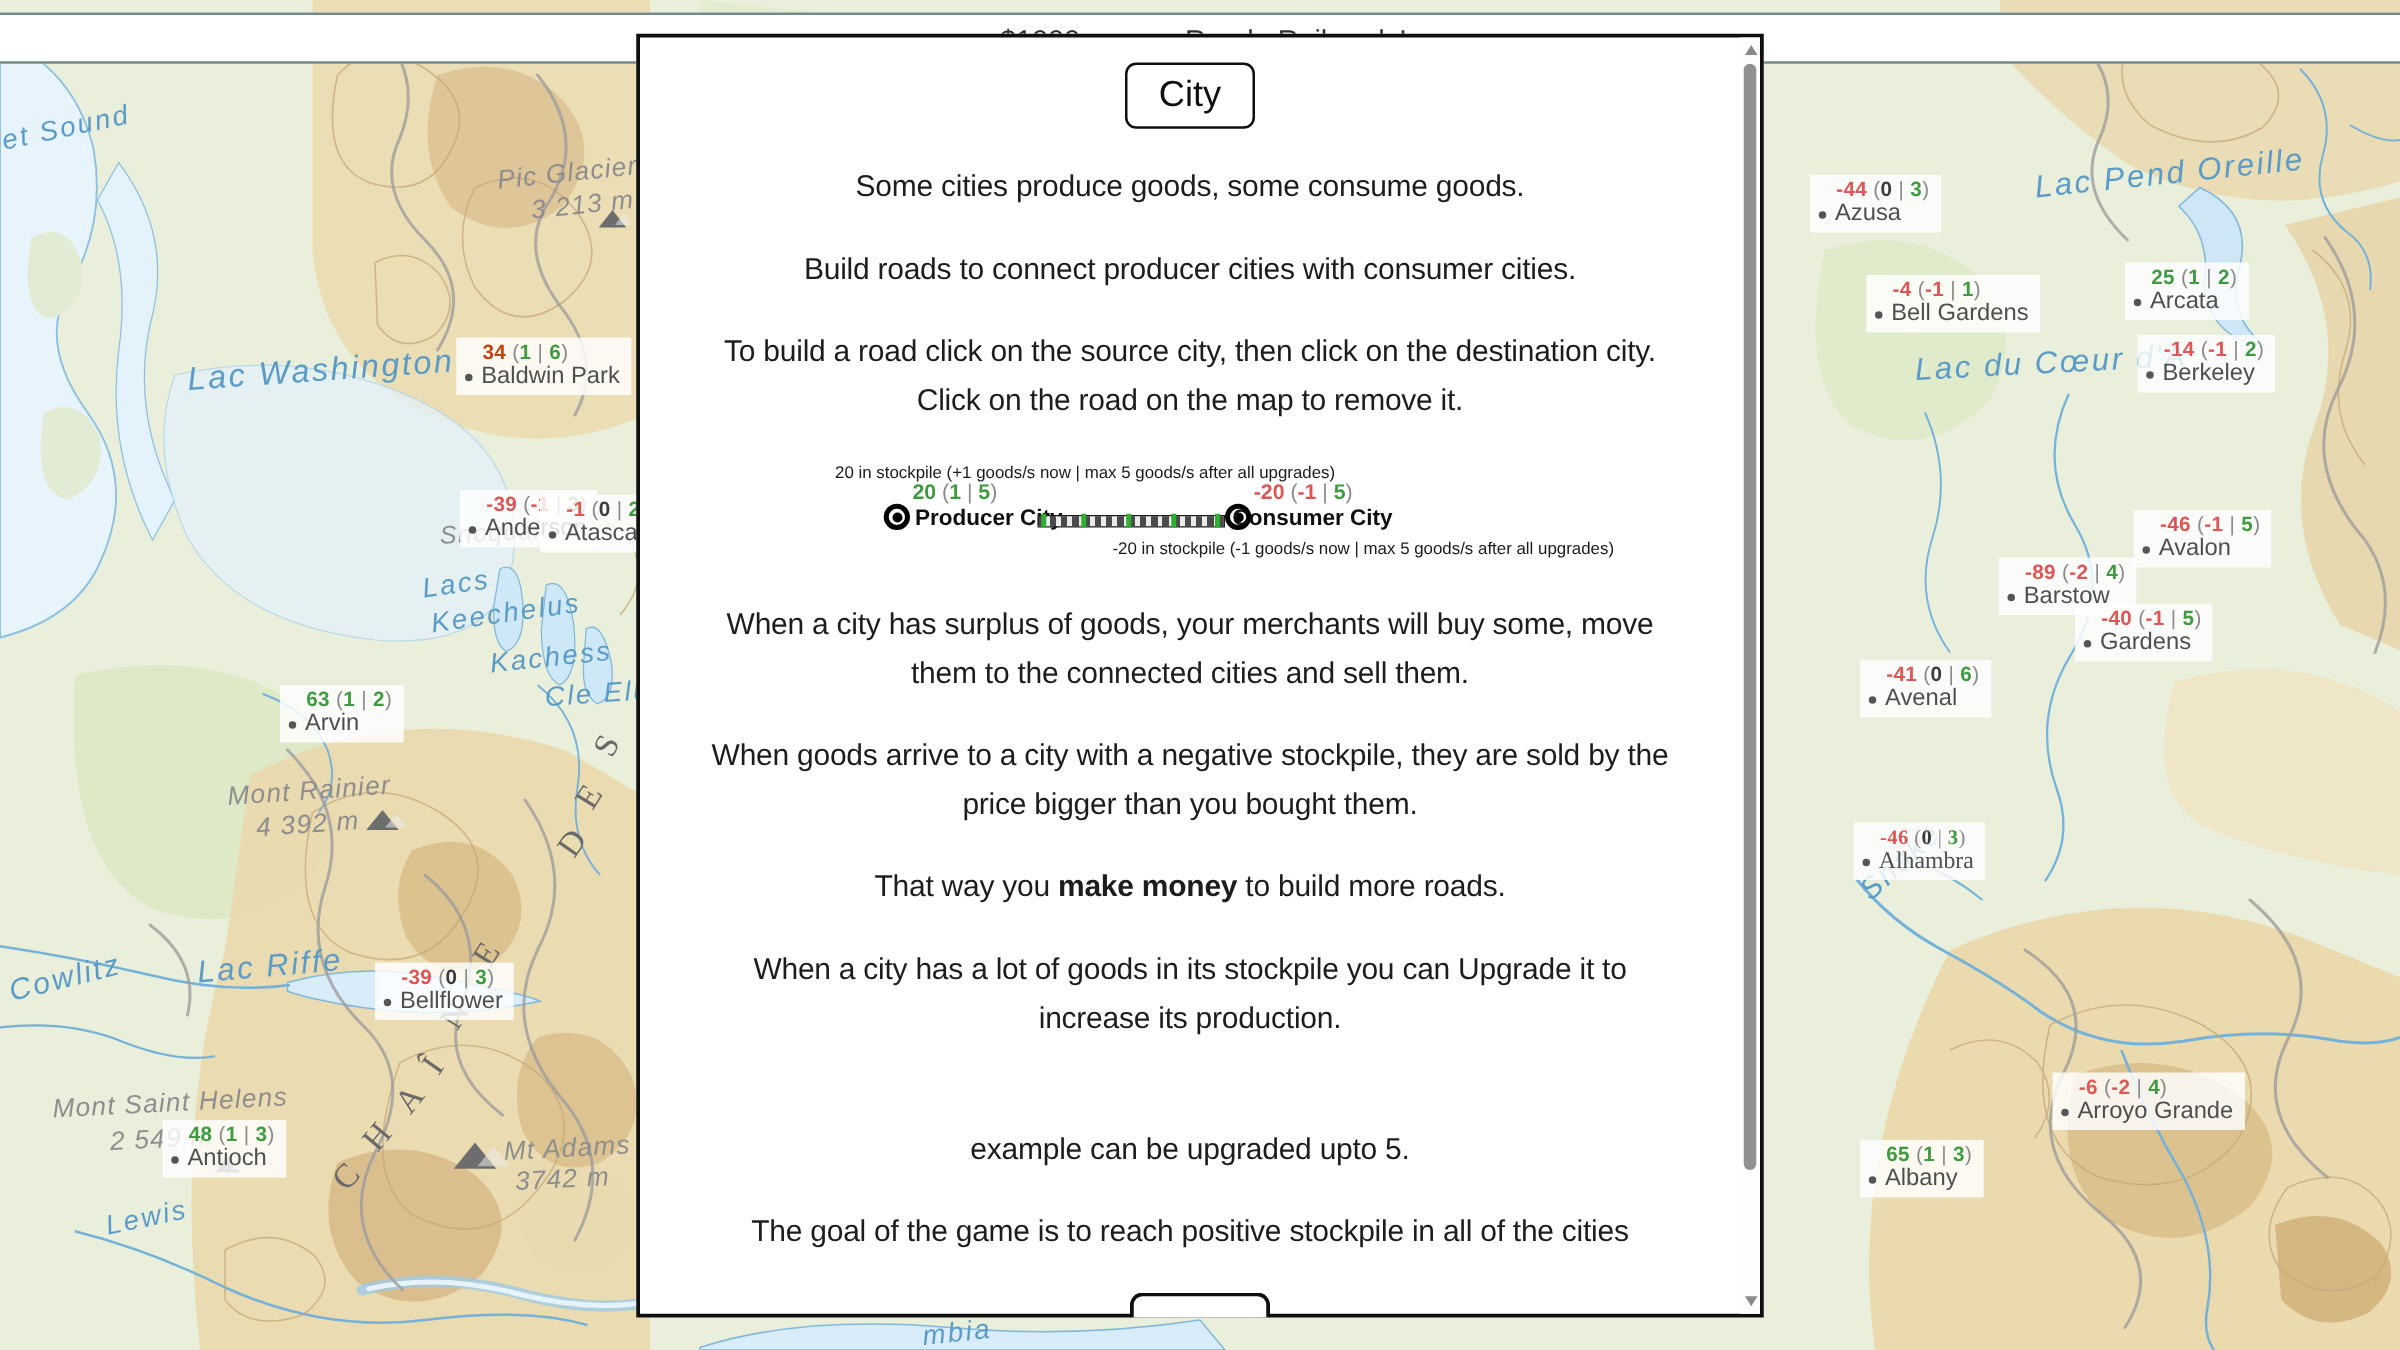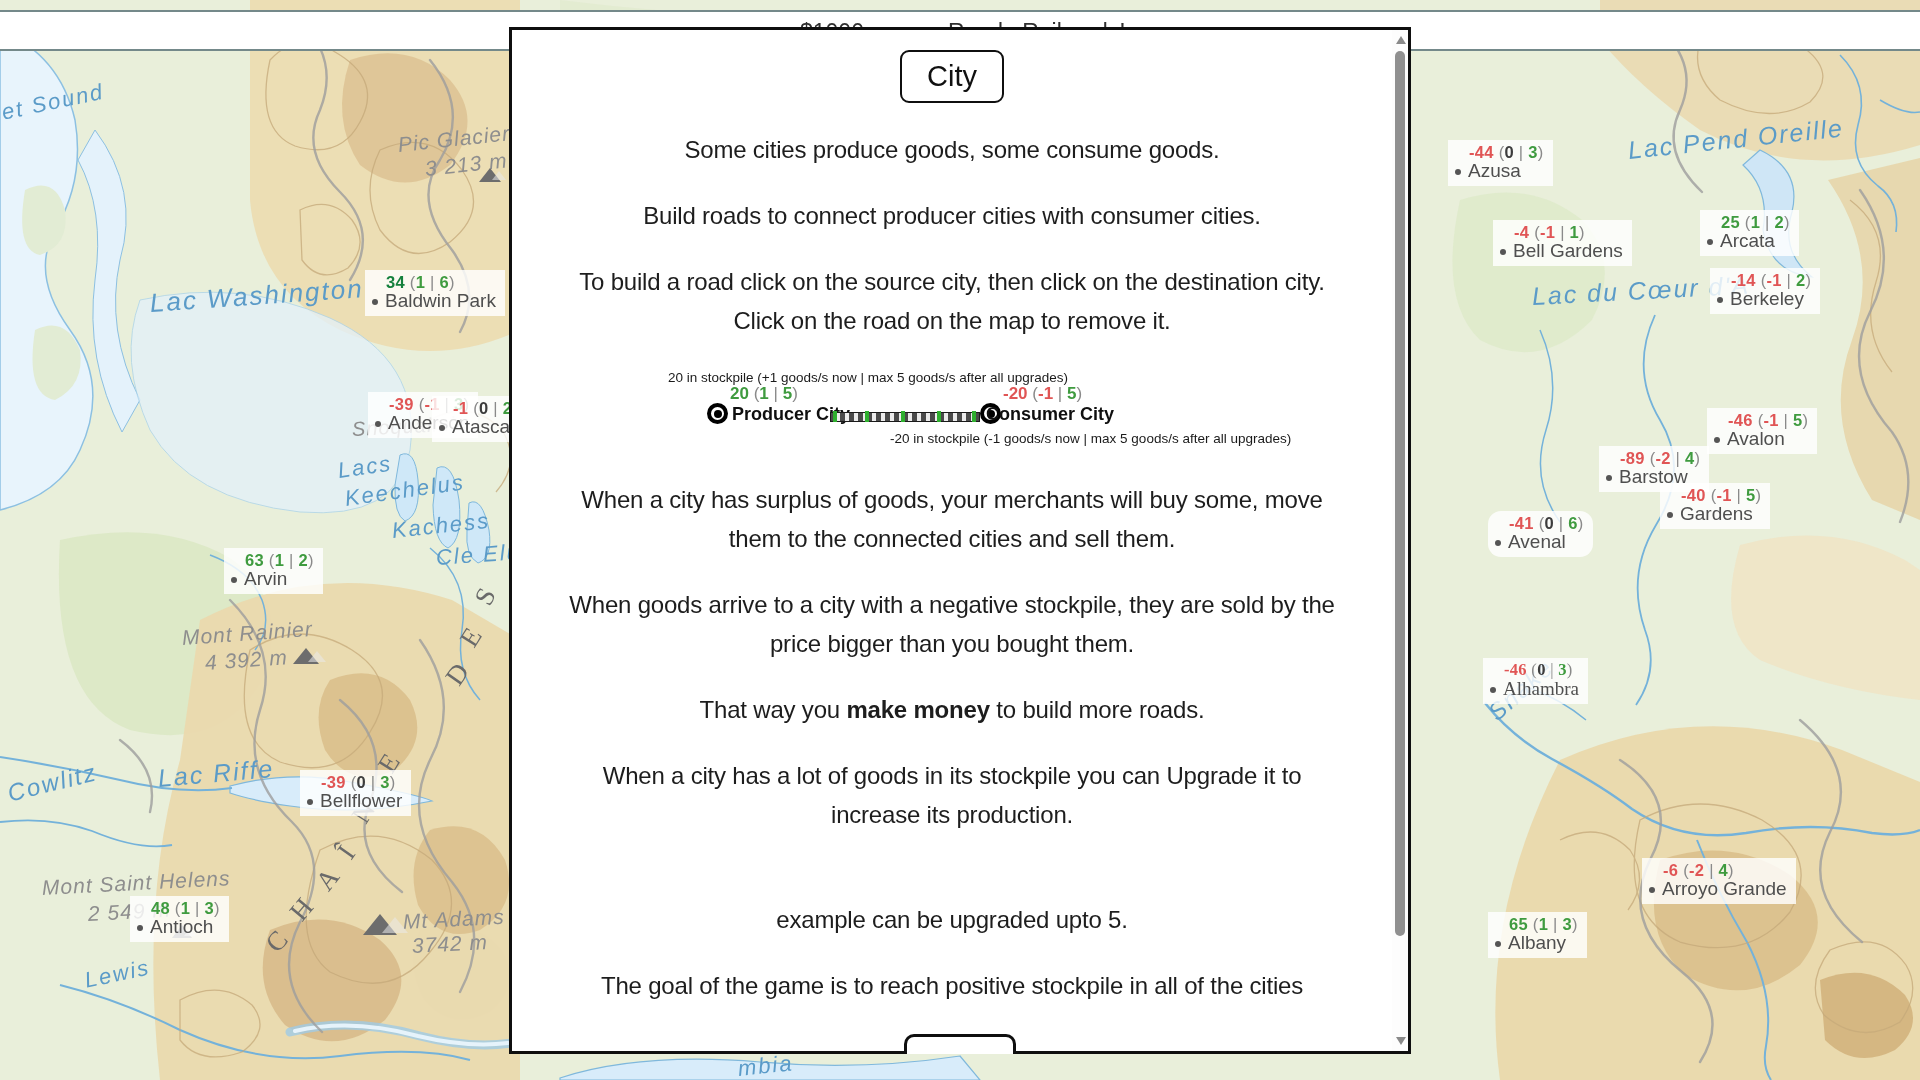--- a/index.html
+++ b/index.html
@@ -189,21 +189,21 @@
     <span class="peak" style="left: 172px; top: 925px; border-left: 10px solid transparent; border-right: 10px solid transparent; border-bottom: 13px solid rgb(109, 109, 109);">
       <i style="border-left: 6px solid transparent; border-right: 6px solid transparent; border-bottom: 8px solid rgb(233, 233, 233); opacity: 0.55;"></i>
     </span>
     <span class="peak" style="left: 363px; top: 914px; border-left: 17px solid transparent; border-right: 17px solid transparent; border-bottom: 21px solid rgb(109, 109, 109);">
       <i style="border-left: 13px solid transparent; border-right: 13px solid transparent; border-bottom: 16px solid rgb(233, 233, 233); opacity: 0.55;"></i>
     </span>
   </div>
 
 <div id="cities">
     <div class="city" style="left: 365px; top: 270px;">
-      <div class="nums"><span style="color: #15803d;">34</span><span class="pn" style="color: rgb(138, 138, 138);"> (</span><span style="color: rgb(63, 155, 63);">1</span><span class="pn" style="color: rgb(138, 138, 138);"> | </span><span style="color: rgb(63, 155, 63);">6</span><span class="pn" style="color: rgb(138, 138, 138);">)</span></div>
+      <div class="nums"><span style="color: #c2410c;">34</span><span class="pn" style="color: rgb(138, 138, 138);"> (</span><span style="color: rgb(63, 155, 63);">1</span><span class="pn" style="color: rgb(138, 138, 138);"> | </span><span style="color: rgb(63, 155, 63);">6</span><span class="pn" style="color: rgb(138, 138, 138);">)</span></div>
       <div class="cname">
         <span class="dot"></span>
         <span>Baldwin Park</span>
       </div>
     </div>
     <div class="city" style="left: 368px; top: 392px;">
       <div class="nums"><span style="color: rgb(224, 85, 85);">-39</span><span class="pn" style="color: rgb(138, 138, 138);"> (</span><span style="color: rgb(224, 85, 85);">-1</span><span class="pn" style="color: rgb(138, 138, 138);"> | </span><span style="color: rgb(63, 155, 63);">3</span><span class="pn" style="color: rgb(138, 138, 138);">)</span></div>
       <div class="cname">
         <span class="dot"></span>
         <span>Anderson</span>
@@ -279,21 +279,21 @@
         <span>Barstow</span>
       </div>
     </div>
     <div class="city" style="left: 1660px; top: 483px;">
       <div class="nums"><span style="color: rgb(224, 85, 85);">-40</span><span class="pn" style="color: rgb(138, 138, 138);"> (</span><span style="color: rgb(224, 85, 85);">-1</span><span class="pn" style="color: rgb(138, 138, 138);"> | </span><span style="color: rgb(63, 155, 63);">5</span><span class="pn" style="color: rgb(138, 138, 138);">)</span></div>
       <div class="cname">
         <span class="dot"></span>
         <span>Gardens</span>
       </div>
     </div>
-    <div class="city" style="left: 1488px; top: 511px; border-radius: 13px;">
+    <div class="city" style="left: 1488px; top: 528px;">
       <div class="nums"><span style="color: rgb(224, 85, 85);">-41</span><span class="pn" style="color: rgb(138, 138, 138);"> (</span><span style="color: rgb(60, 60, 60);">0</span><span class="pn" style="color: rgb(138, 138, 138);"> | </span><span style="color: rgb(63, 155, 63);">6</span><span class="pn" style="color: rgb(138, 138, 138);">)</span></div>
       <div class="cname">
         <span class="dot"></span>
         <span>Avenal</span>
       </div>
     </div>
     <div class="city" style="left: 1483px; top: 658px; font-family: Liberation Serif, serif;">
       <div class="nums"><span style="color: rgb(224, 85, 85);">-46</span><span class="pn" style="color: rgb(138, 138, 138);"> (</span><span style="color: rgb(60, 60, 60);">0</span><span class="pn" style="color: rgb(138, 138, 138);"> | </span><span style="color: rgb(63, 155, 63);">3</span><span class="pn" style="color: rgb(138, 138, 138);">)</span></div>
       <div class="cname">
         <span class="dot"></span>

